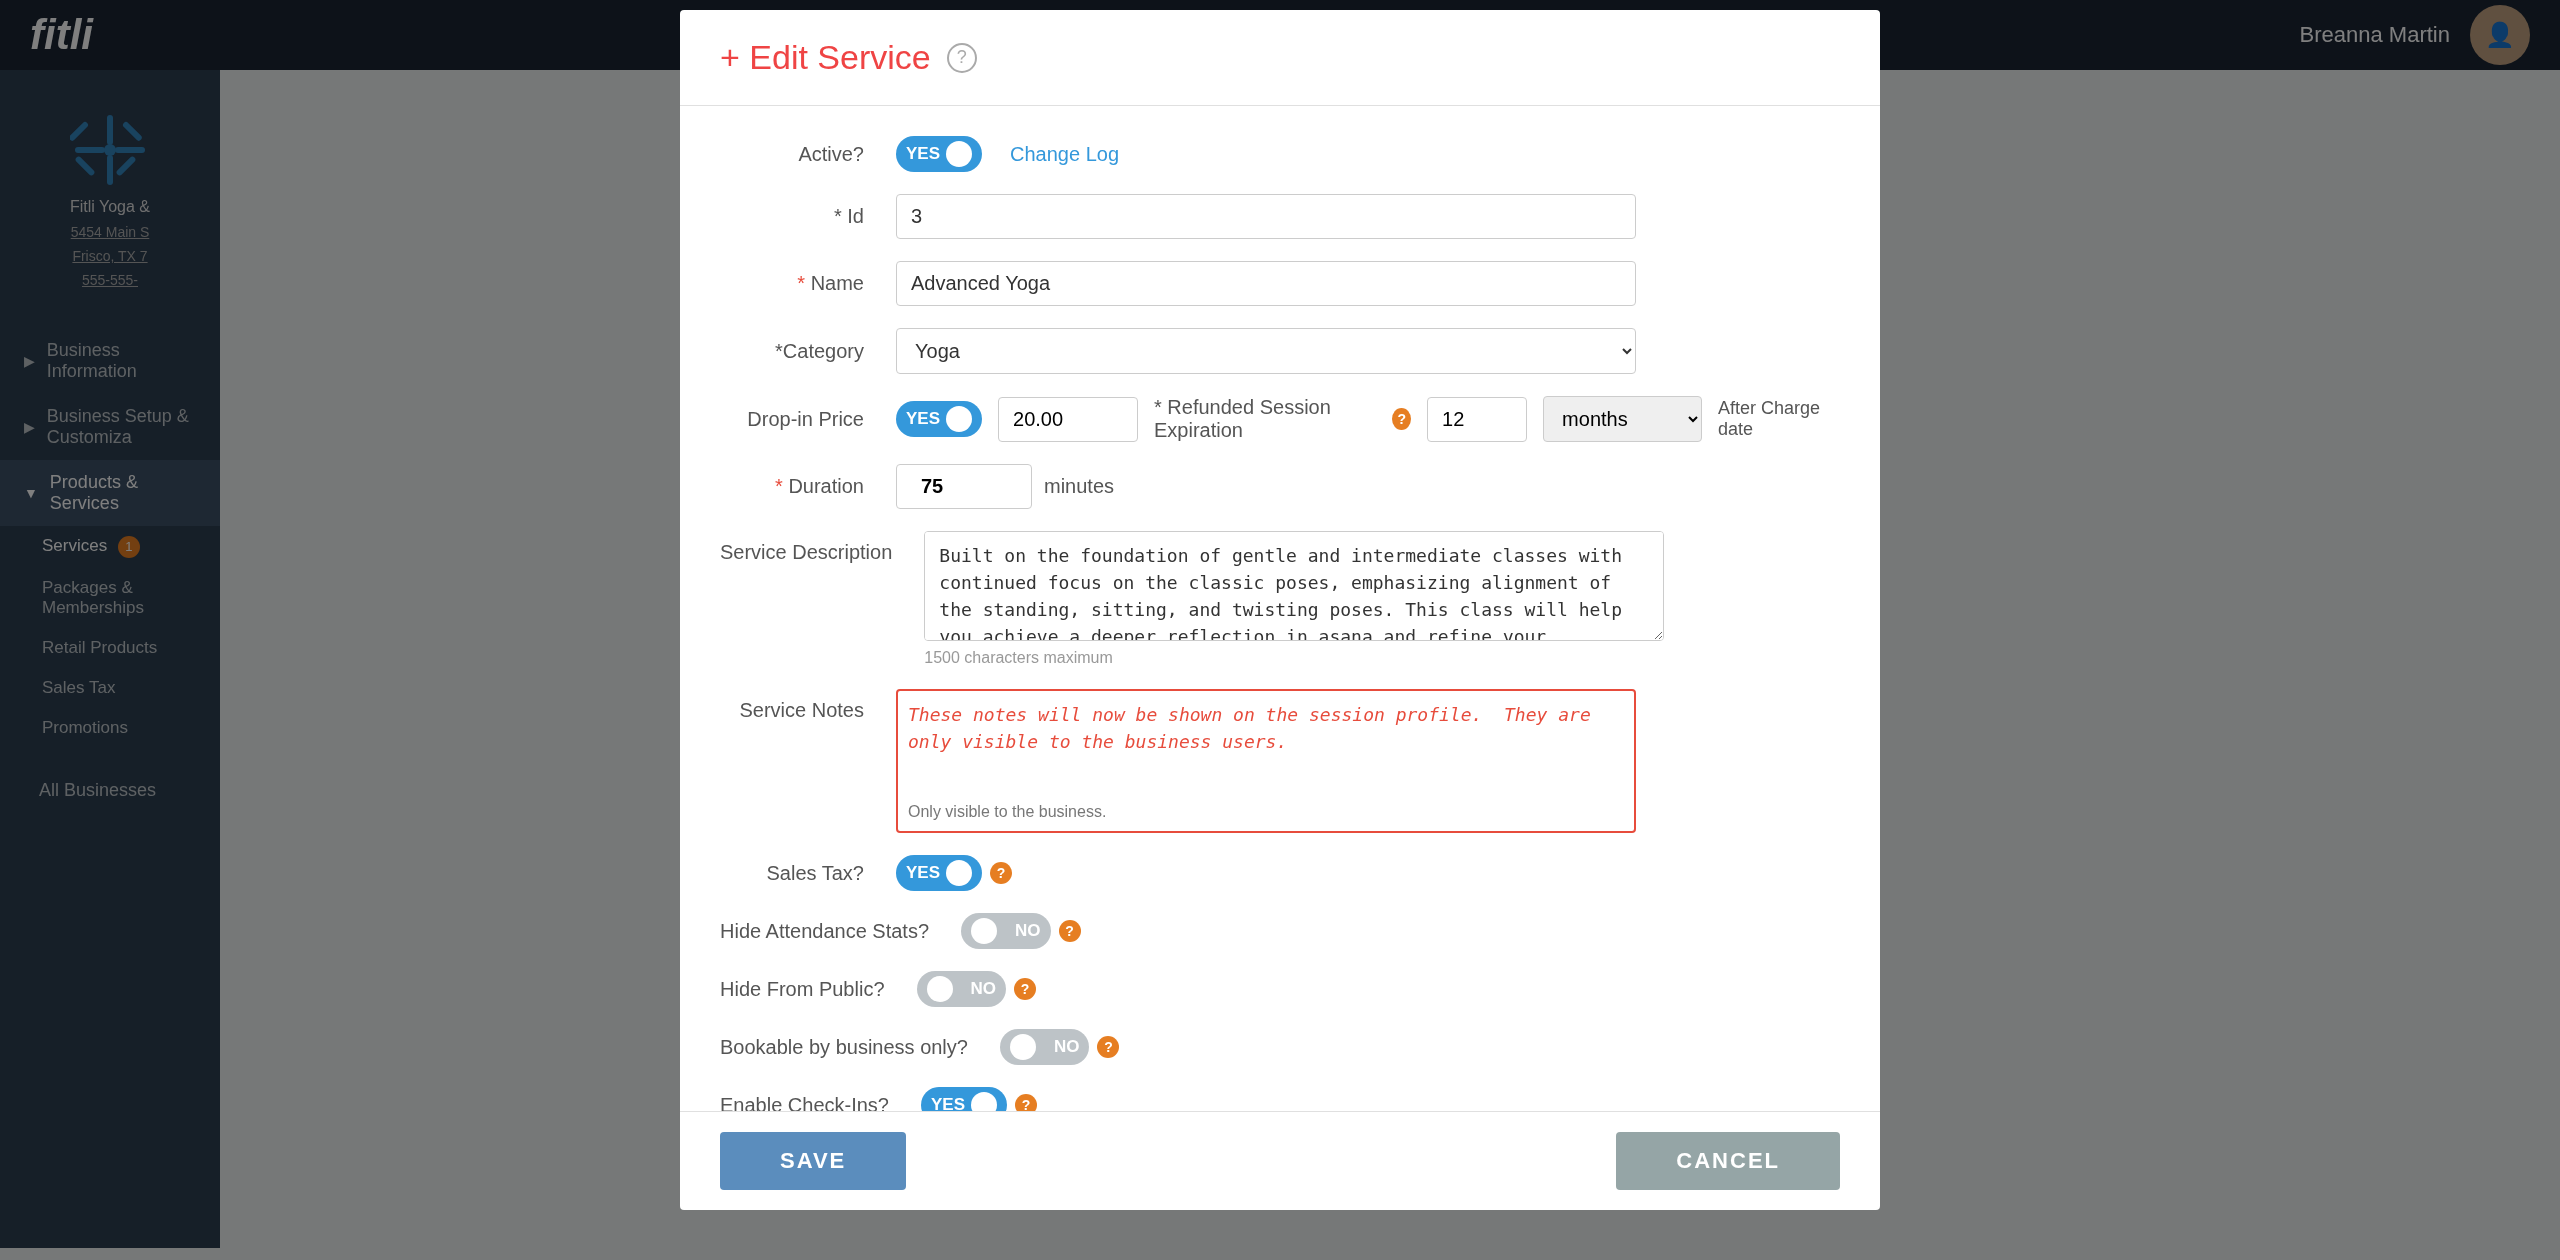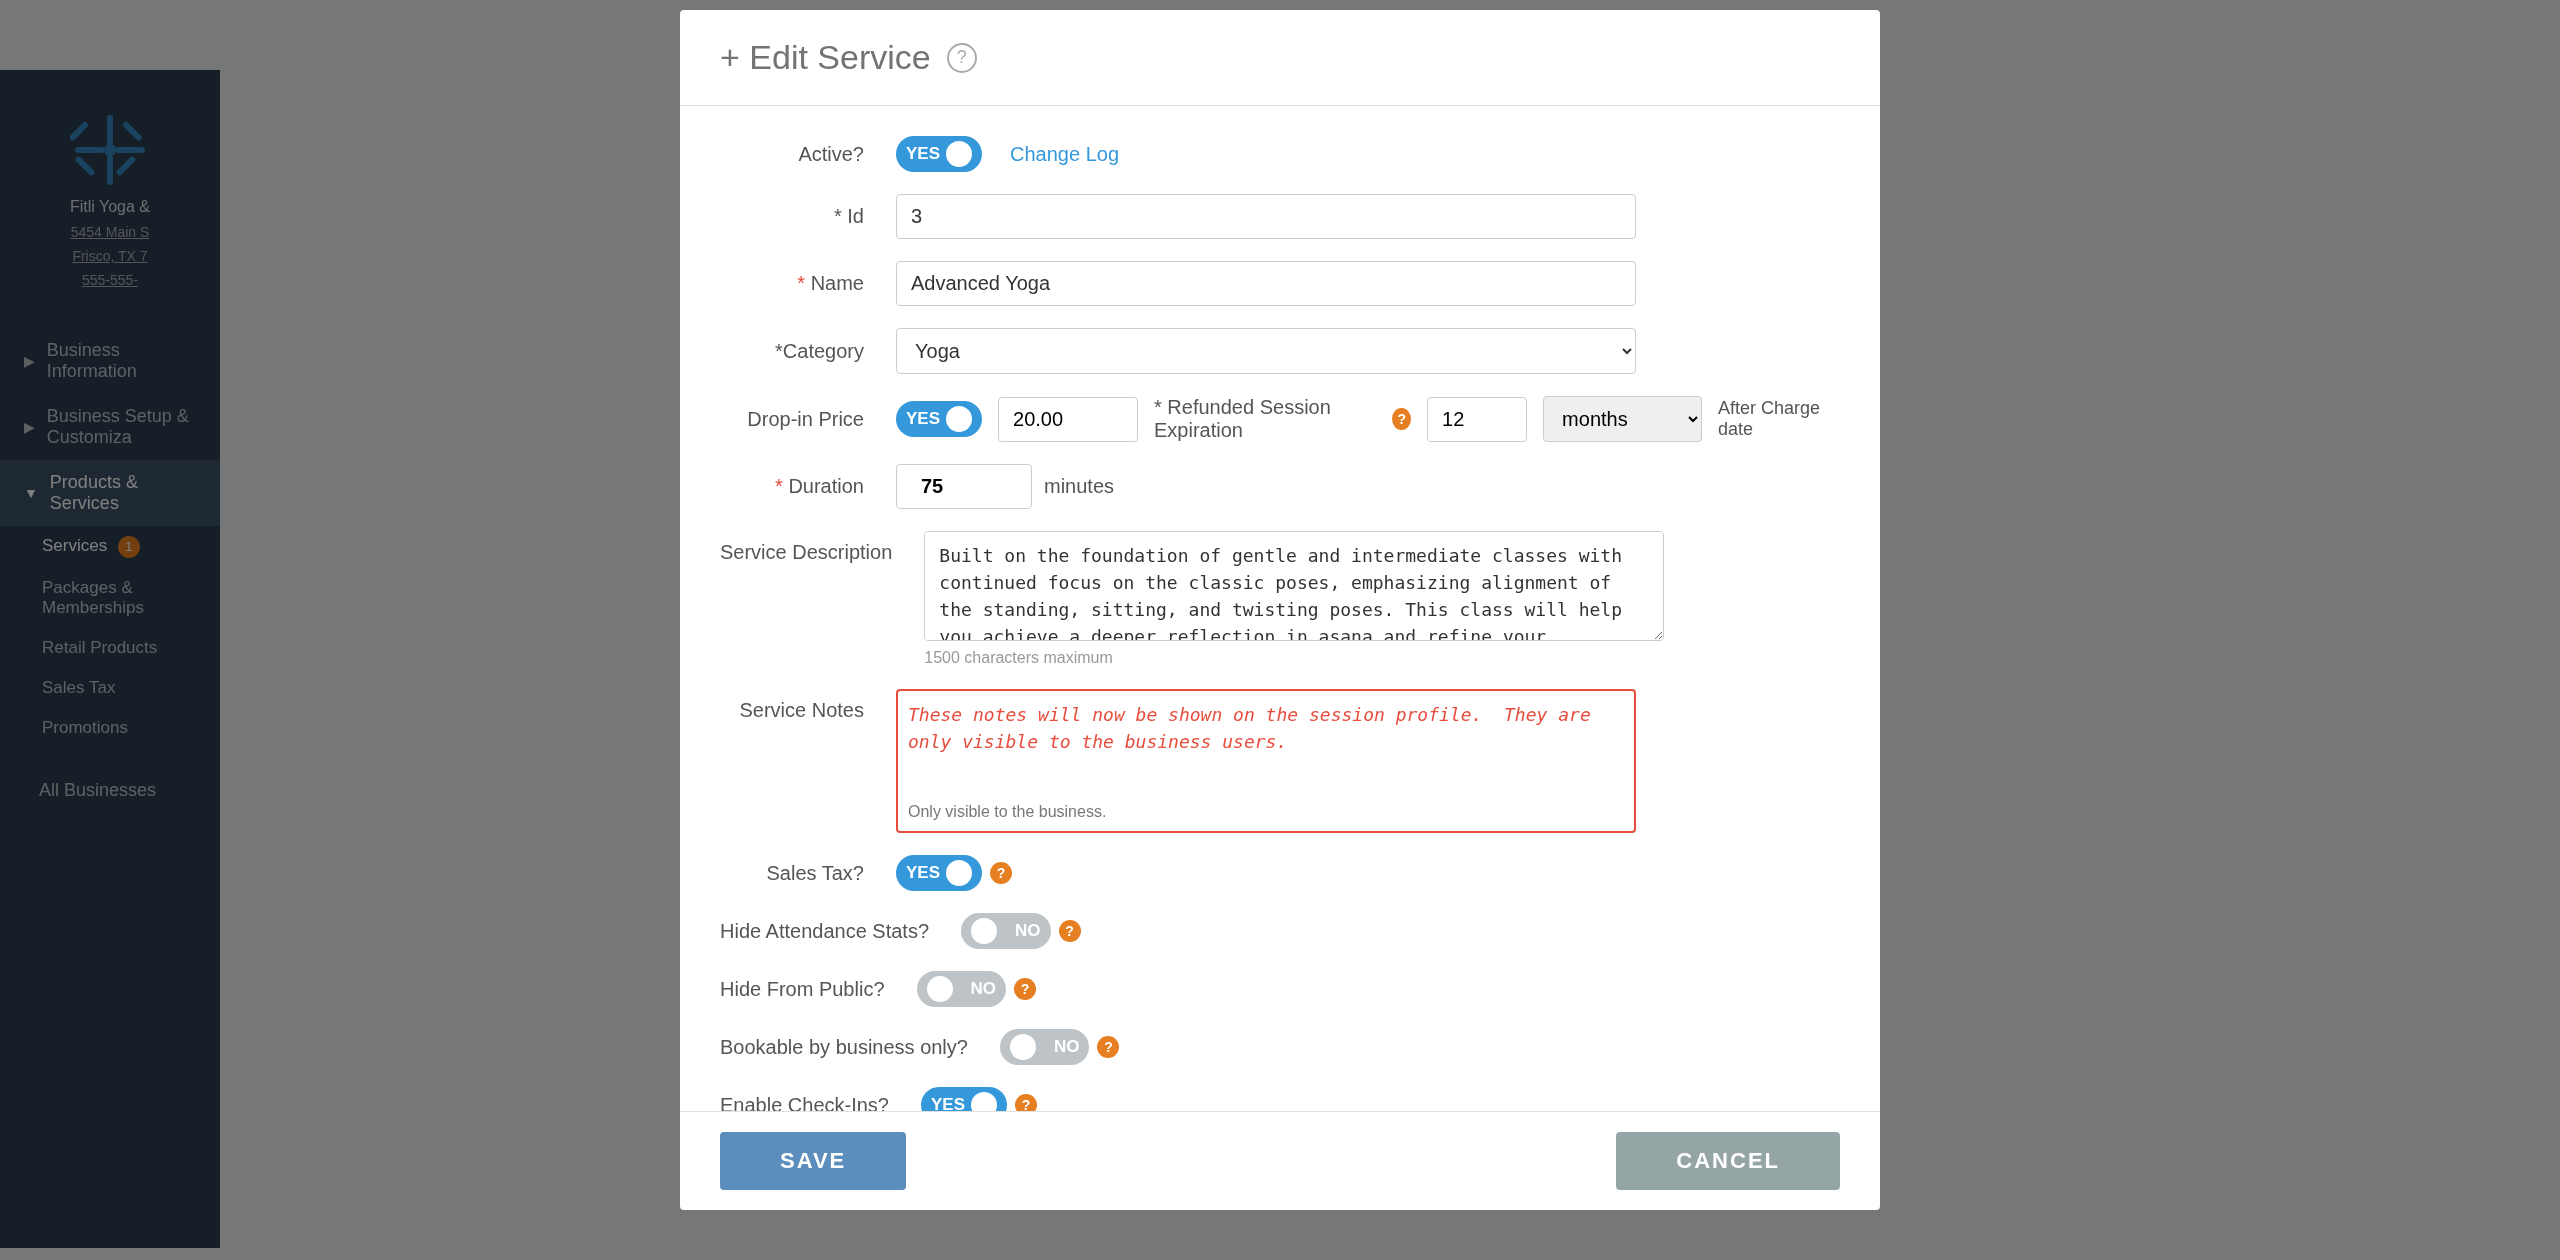--- a/index.html
+++ b/index.html
@@ -177,21 +177,21 @@
       padding: 28px 40px;
       border-bottom: 1px solid #e0e0e0;
       display: flex;
       align-items: center;
       gap: 16px;
     }
 
     .modal-title {
       font-size: 34px;
       font-weight: 500;
-      color: #737373;
+      color: #ef4444;
     }
 
     .help-icon {
       width: 30px;
       height: 30px;
       border-radius: 50%;
       border: 2px solid #aaa;
       color: #aaa;
       display: flex;
       align-items: center;
@@ -437,20 +437,29 @@
       border-radius: 4px;
       cursor: pointer;
       text-transform: uppercase;
     }
   </style>
 </head>
 <body>
 
 <div class="app-bg">
 
+  <div class="top-nav">
+    <div class="logo-area">
+      <span class="logo-text">fitli</span>
+    </div>
+    <div class="top-nav-right">
+      <span class="user-name">Breanna Martin</span>
+      <div class="avatar">👤</div>
+    </div>
+  </div>
 
   <div class="sidebar">
     <div class="sidebar-logo">
       <svg class="sidebar-snowflake" viewBox="0 0 80 80">
         <g fill="#3498db" opacity="0.8">
           <circle cx="40" cy="40" r="6"></circle>
           <rect x="37" y="5" width="6" height="30" rx="3"></rect>
           <rect x="37" y="45" width="6" height="30" rx="3"></rect>
           <rect x="5" y="37" width="30" height="6" rx="3"></rect>
           <rect x="45" y="37" width="30" height="6" rx="3"></rect>

